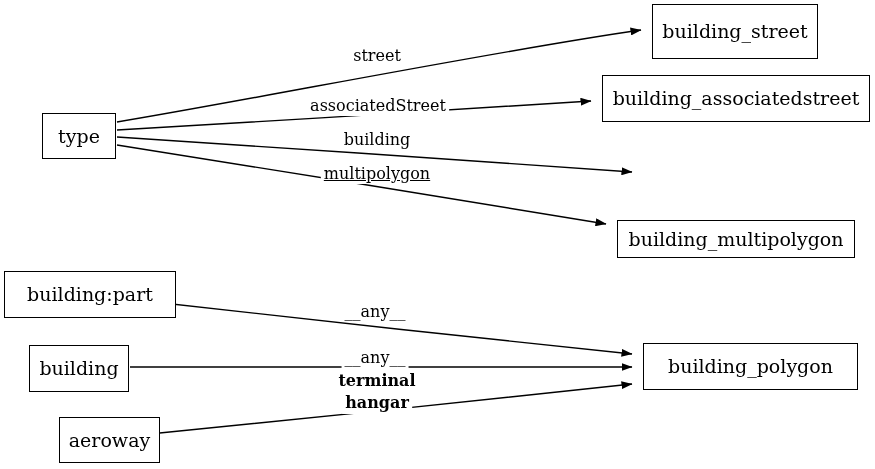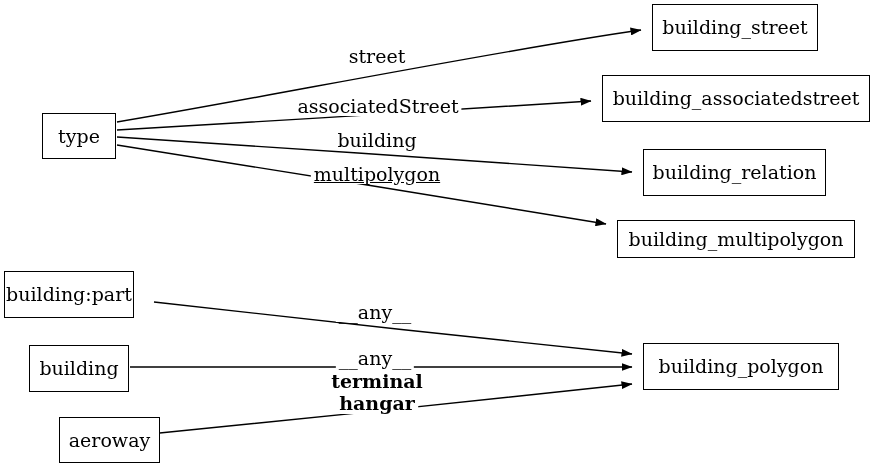--- a/index.html
+++ b/index.html
@@ -25,21 +25,21 @@
     justify-content: center;
     color: #000000;
     font-size: 19px;
     line-height: 1;
     white-space: nowrap;
     z-index: 3;
   }
   .edge-label {
     position: absolute;
     color: #000000;
-    font-size: 19px;
+    font-size: 16px;
     line-height: 20px;
     white-space: nowrap;
     transform: translate(-50%, -50%);
     background: #ffffff;
     padding: 0 3px;
     z-index: 2;
     text-align: center;
   }
   .edge-label.multi {
     line-height: 22px;
@@ -78,49 +78,46 @@
 
     <path d="M130,367 L632,367" fill="none" stroke="#000000" stroke-width="1.4" marker-end="url(#arrow)"></path>
 
     <path d="M130,436 C250,425 500,398 632,384" fill="none" stroke="#000000" stroke-width="1.4" marker-end="url(#arrow)"></path>
   </svg>
 
   <div class="node" style="left:42px; top:113px; width:74px; height:46px;justify-content:center;">
     <span>type</span>
   </div>
 
-  <div class="node" style="left:652px; top:4px; width:166px; height:47px;">
+  <div class="node" style="left:652px; top:4px; width:166px; height:55px;">
     <span>building_street</span>
   </div>
 
   <div class="node" style="left:602px; top:75px; width:268px; height:47px;justify-content:center;">
     <span>building_associatedstreet</span>
   </div>
 
-  <div class="node" style="left:643px; top:149px; width:183px; height:47px;">
-    <span>building_relation</span>
-  </div>
 
   <div class="node" style="left:617px; top:220px; width:238px; height:38px;">
     <span>building_multipolygon</span>
   </div>
 
-  <div class="node" style="left:4px; top:271px; width:130px; height:47px;">
+  <div class="node" style="left:4px; top:271px; width:172px; height:47px;">
     <span>building:part</span>
   </div>
 
   <div class="node" style="left:29px; top:345px; width:100px; height:47px;">
     <span>building</span>
   </div>
 
   <div class="node" style="left:28px; top:417px; width:101px; height:46px;margin-left:31px;">
     <span>aeroway</span>
   </div>
 
-  <div class="node" style="left:643px; top:343px; width:196px; height:47px;">
+  <div class="node" style="left:643px; top:343px; width:215px; height:47px;">
     <span>building_polygon</span>
   </div>
 
   <div class="edge-label" style="left:377px; top:56px;">street</div>
 
   <div class="edge-label" style="left:378px; top:106px;">associatedStreet</div>
 
   <div class="edge-label" style="left:377px; top:140px;">building</div>
 
   <div class="edge-label" style="left:377px; top:174px;text-decoration:underline;">multipolygon</div>

